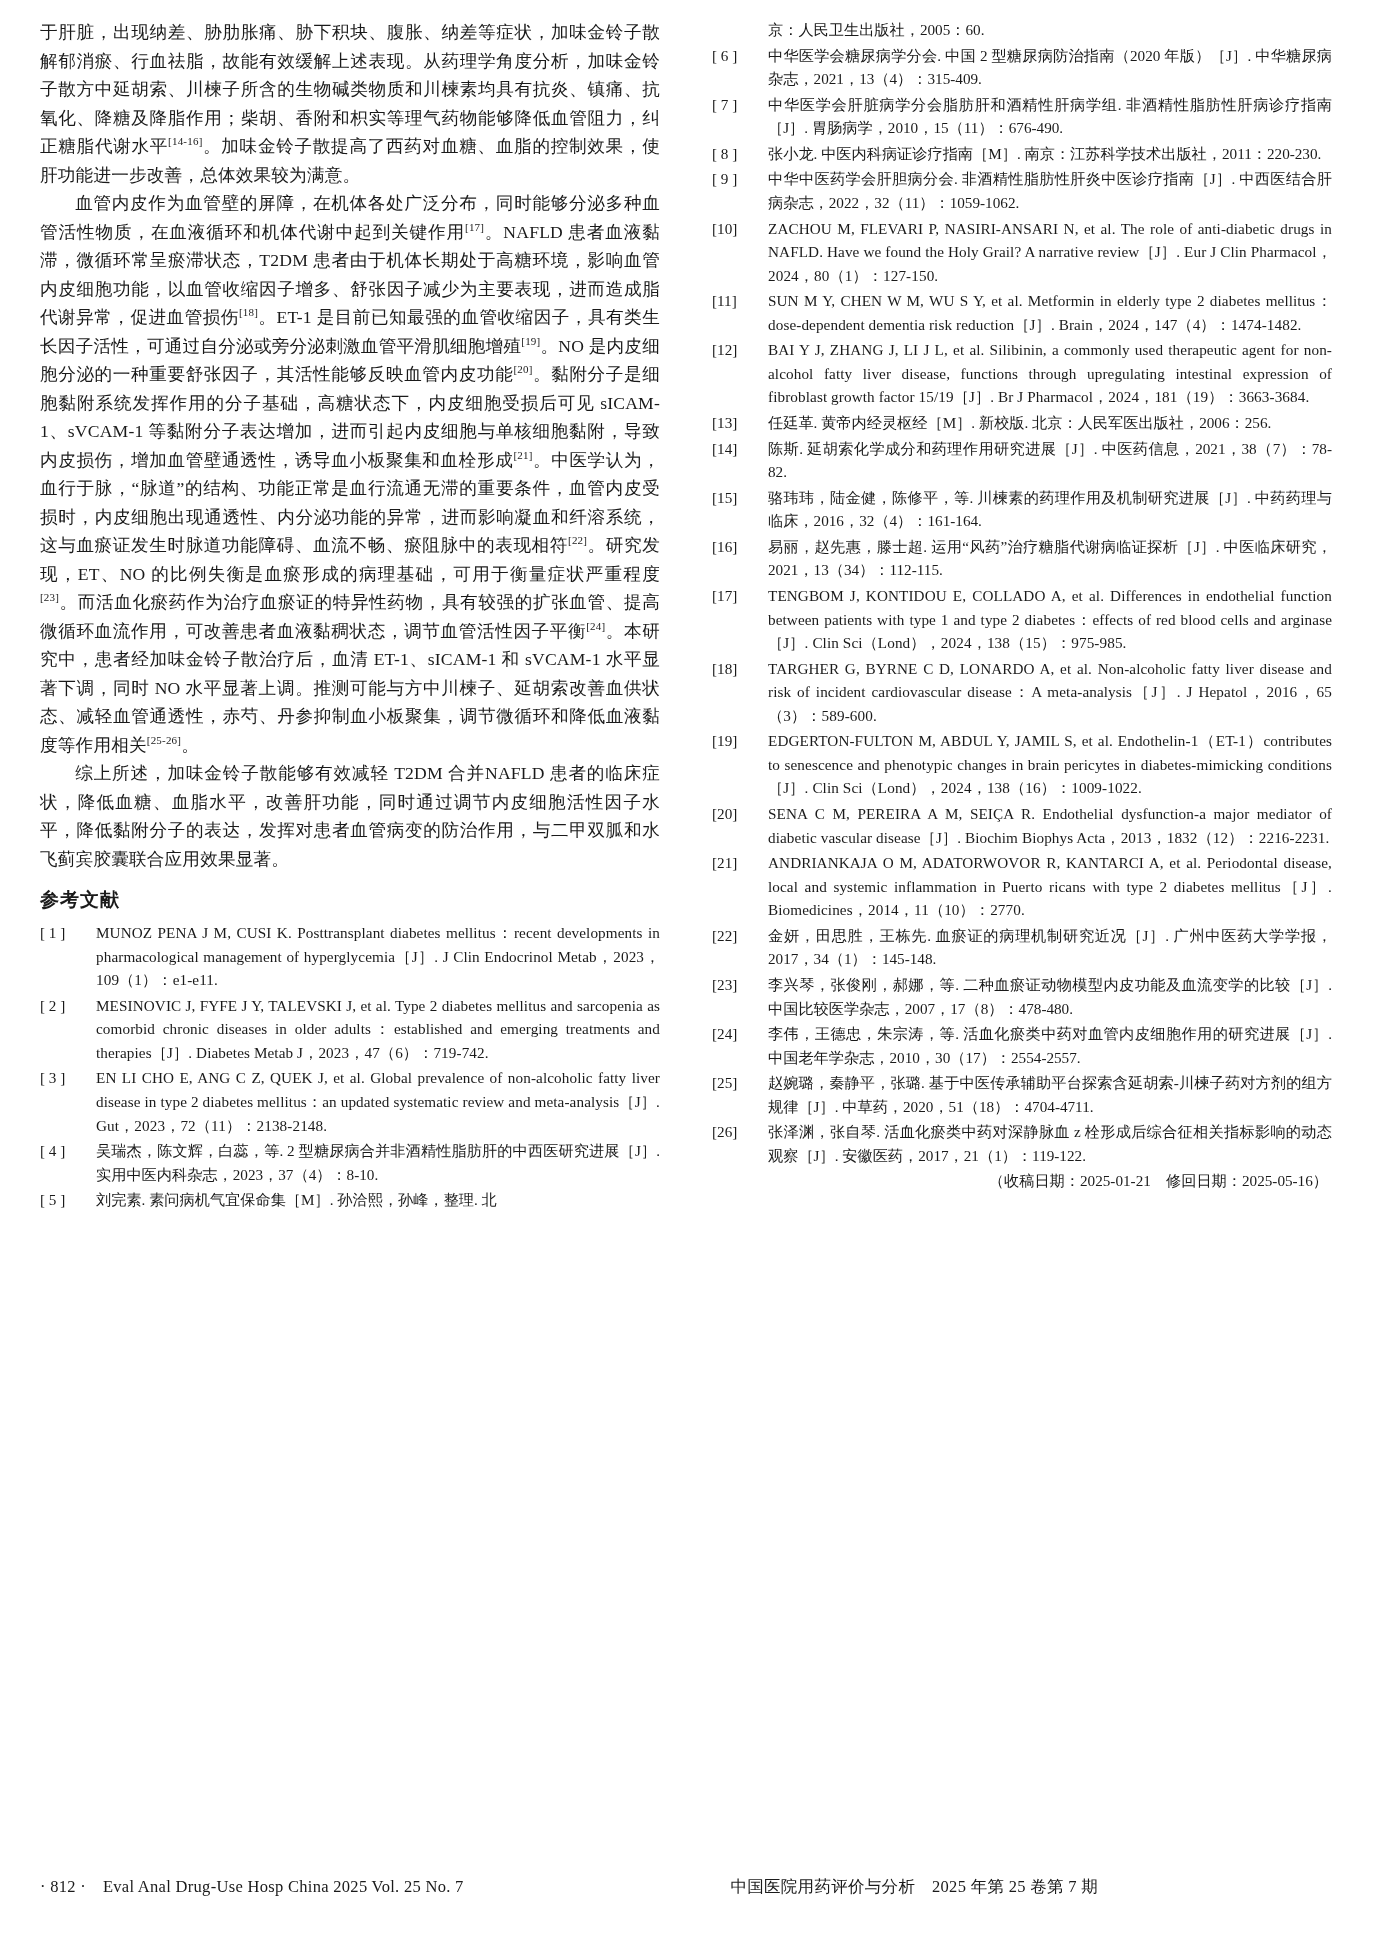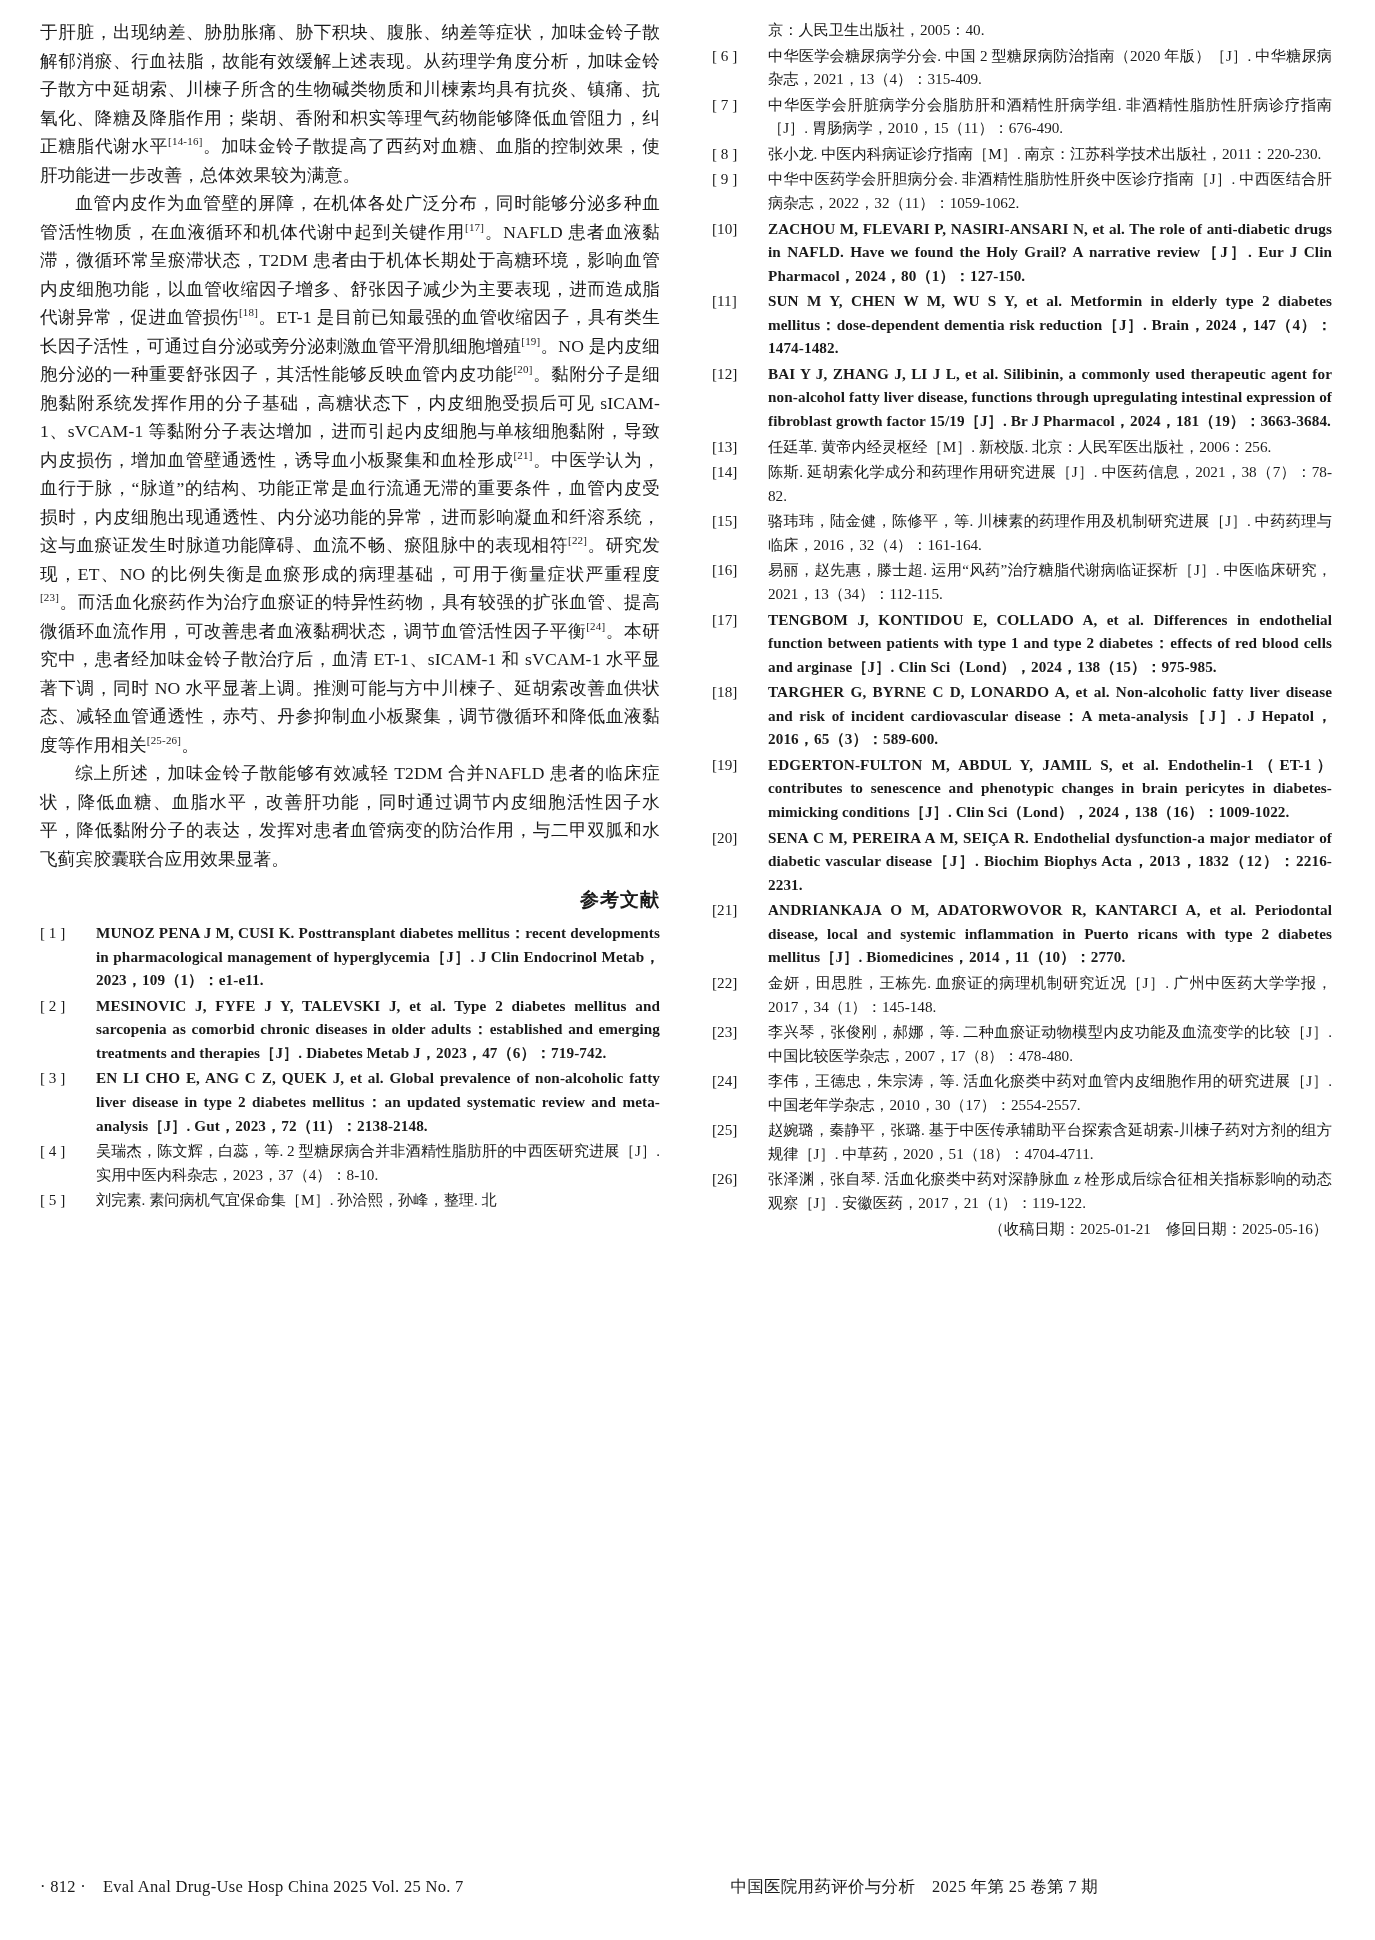--- a/index.html
+++ b/index.html
@@ -45,21 +45,20 @@
     font-size: 11px;
     vertical-align: super;
     line-height: 0;
   }
   h2.section-title {
     font-family: "DejaVu Sans", "Liberation Sans", sans-serif;
     font-size: 19px;
     font-weight: bold;
     margin: 14px 0 8px 0;
     letter-spacing: 1px;
-    text-align: right;
   }
   .ref-list { margin: 0; padding: 0; }
   .ref-item {
     display: flex;
     align-items: flex-start;
     margin-bottom: 2px;
     font-size: 15.2px;
     line-height: 1.55;
   }
   .ref-num {
@@ -67,21 +66,21 @@
     text-align: left;
     white-space: nowrap;
     font-size: 15.2px;
     padding-right: 4px;
   }
   .ref-text {
     flex: 1 1 auto;
     text-align: justify;
     text-justify: inter-ideograph;
   }
-  .ref-text.en { letter-spacing: 0.1px; font-weight: bold; }
+  .ref-text.en { letter-spacing: 0.1px; }
   .recv-line {
     text-align: right;
     font-size: 15.2px;
     margin-top: 4px;
     padding-right: 4px;
   }
   .footer {
     position: absolute;
     left: 40px;
     right: 40px;
@@ -129,21 +128,21 @@
           <span class="ref-text">刘完素. 素问病机气宜保命集［M］. 孙洽熙，孙峰，整理. 北</span>
         </div>
       </div>
     </div>
 
     <div class="col">
       <div class="ref-list">
 
         <div class="ref-item">
           <span class="ref-num"></span>
-          <span class="ref-text">京：人民卫生出版社，2005：40.</span>
+          <span class="ref-text">京：人民卫生出版社，2005：60.</span>
         </div>
 
         <div class="ref-item">
           <span class="ref-num">[ 6 ]</span>
           <span class="ref-text">中华医学会糖尿病学分会. 中国 2 型糖尿病防治指南（2020 年版）［J］. 中华糖尿病杂志，2021，13（4）：315-409.</span>
         </div>
         <div class="ref-item">
           <span class="ref-num">[ 7 ]</span>
           <span class="ref-text">中华医学会肝脏病学分会脂肪肝和酒精性肝病学组. 非酒精性脂肪性肝病诊疗指南［J］. 胃肠病学，2010，15（11）：676-490.</span>
         </div>

